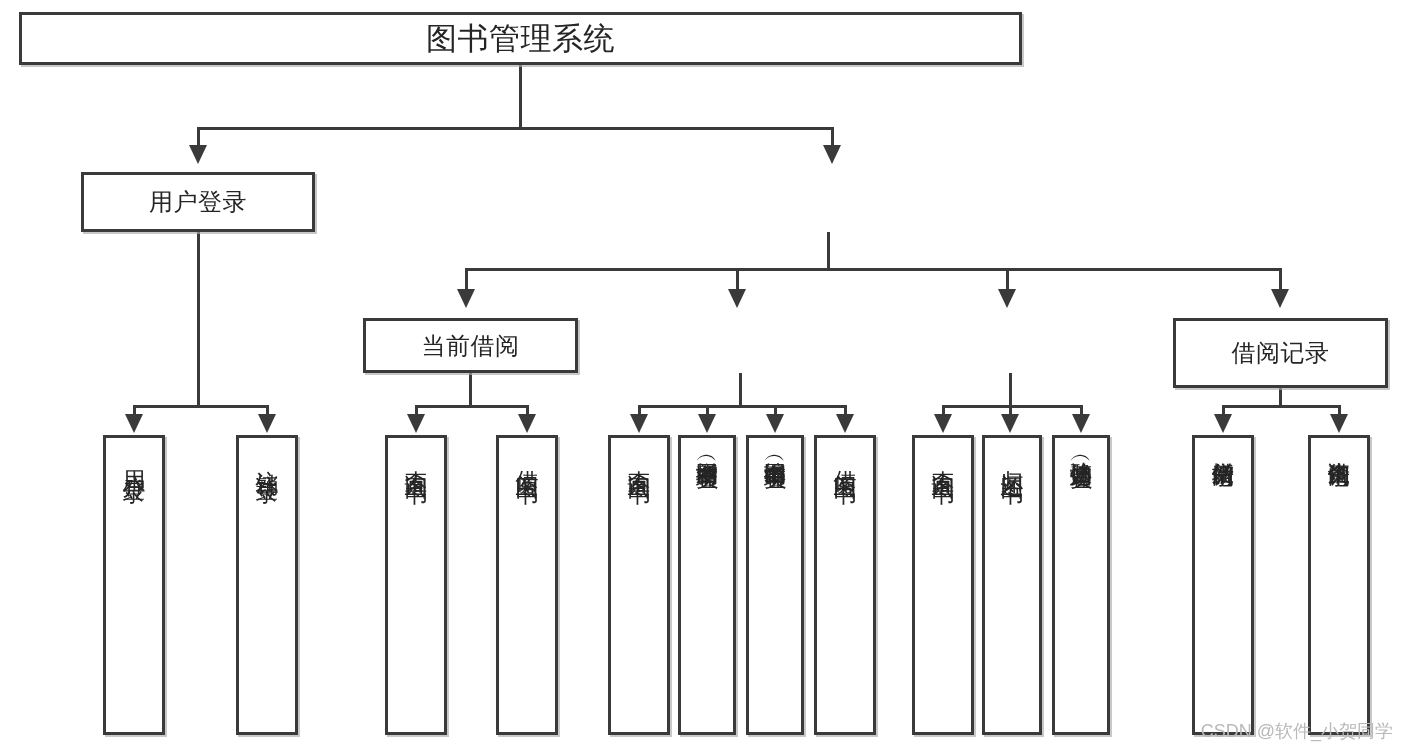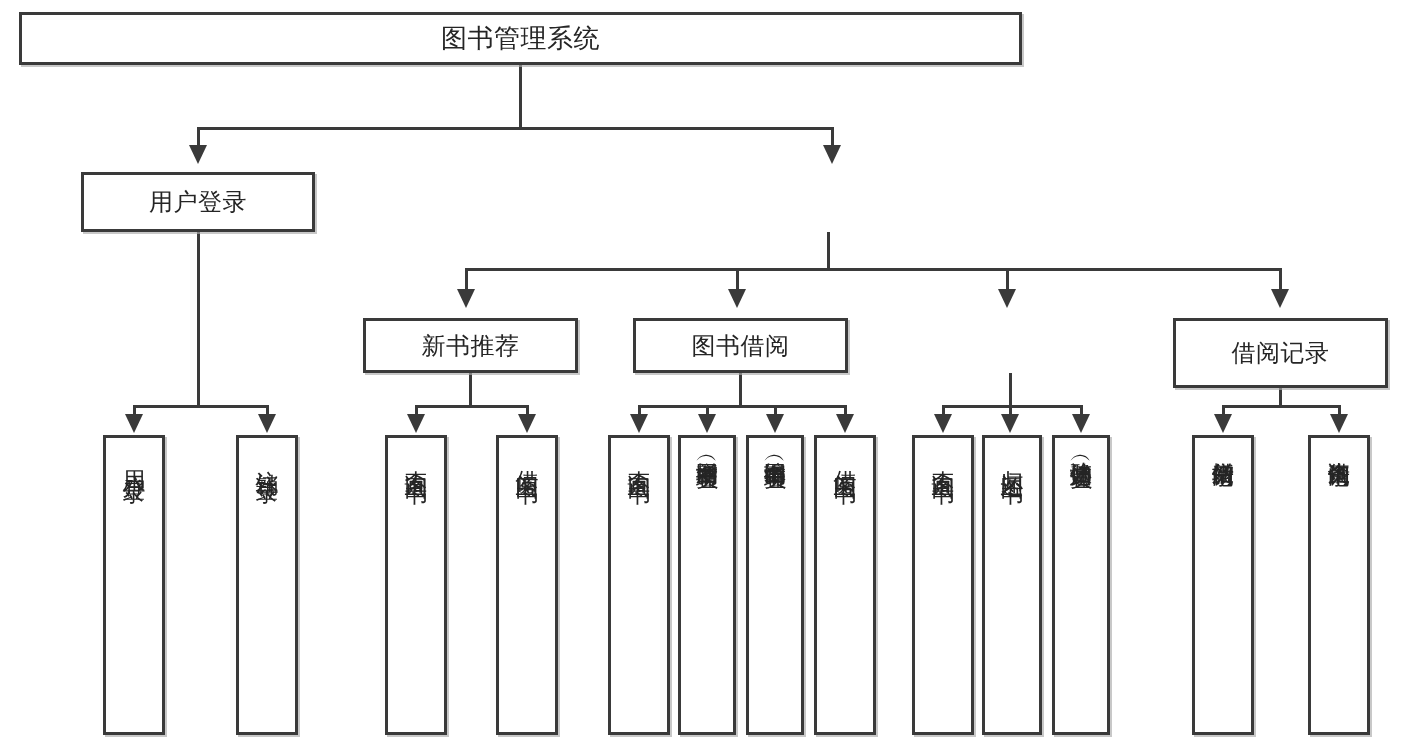--- a/index.html
+++ b/index.html
@@ -34,21 +34,21 @@
   }
   .node .label {
     color: #252525;
     letter-spacing: 0.5px;
     white-space: nowrap;
     text-align: center;
   }
 
   
   .node.root { }
-  .node.root .label { font-size: 26px; }
+  .node.root .label { font-size: 31px; }
 
   
   .node.branch .label { font-size: 24px; }
 
   
   .node.leaf {
     align-items: flex-start;
     justify-content: center;
     padding-top: 14px;
   }
@@ -138,24 +138,21 @@
   <div class="conn v" style="left:736px; top:268px; width:3px; height:23px;"></div>
   <div class="arrow" style="left:728px; top:289px;"></div>
 
   <div class="conn v" style="left:1006px; top:268px; width:3px; height:23px;"></div>
   <div class="arrow" style="left:998px; top:289px;"></div>
 
   <div class="conn v" style="left:1279px; top:268px; width:3px; height:23px;"></div>
   <div class="arrow" style="left:1271px; top:289px;"></div>
 
   <div class="node branch" style="left:363px; top:318px; width:215px; height:55px;">
-    <span class="label">新书推荐</span>
-  </div>
-  <div class="node branch" style="left:633px; top:318px; width:215px; height:55px;">
-    <span class="label">图书借阅</span>
+    <span class="label">当前借阅</span>
   </div>
   <div class="node branch" style="left:1173px; top:318px; width:215px; height:70px;">
     <span class="label">借阅记录</span>
   </div>
 
   <div class="conn v" style="left:469px; top:373px; width:3px; height:32px;"></div>
   <div class="conn h" style="left:415px; top:405px; width:114px; height:3px;"></div>
   <div class="conn v" style="left:415px; top:405px; width:3px; height:11px;"></div>
   <div class="arrow" style="left:407px; top:414px;"></div>
   <div class="conn v" style="left:526px; top:405px; width:3px; height:11px;"></div>
@@ -225,14 +222,15 @@
     <span class="label">确认归还（管理员）</span>
   </div>
 
   <div class="node leaf tall-text" style="left:1192px; top:435px; width:62px; height:300px;">
     <span class="label">新增借阅记录</span>
   </div>
   <div class="node leaf tall-text" style="left:1308px; top:435px; width:62px; height:300px;">
     <span class="label">查询借阅记录</span>
   </div>
 
+  <div id="watermark">CSDN @软件_小贺同学</div>
 
 </div>
 
 </body></html>

